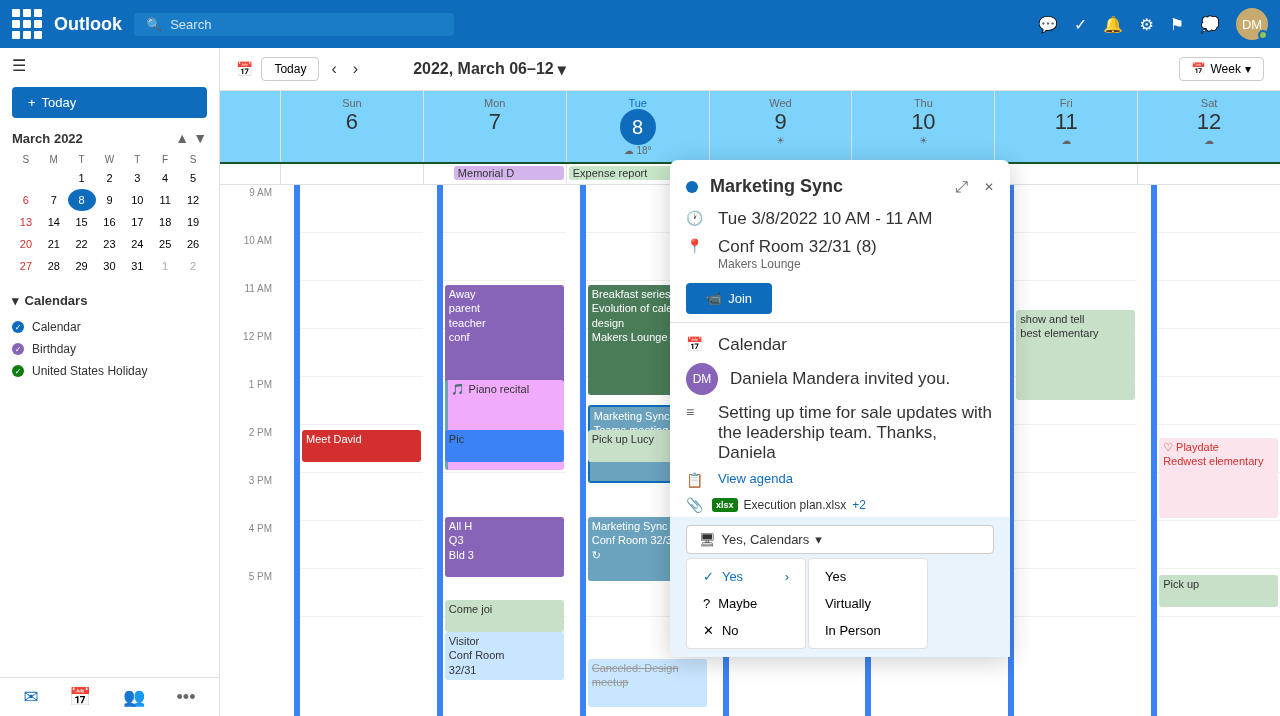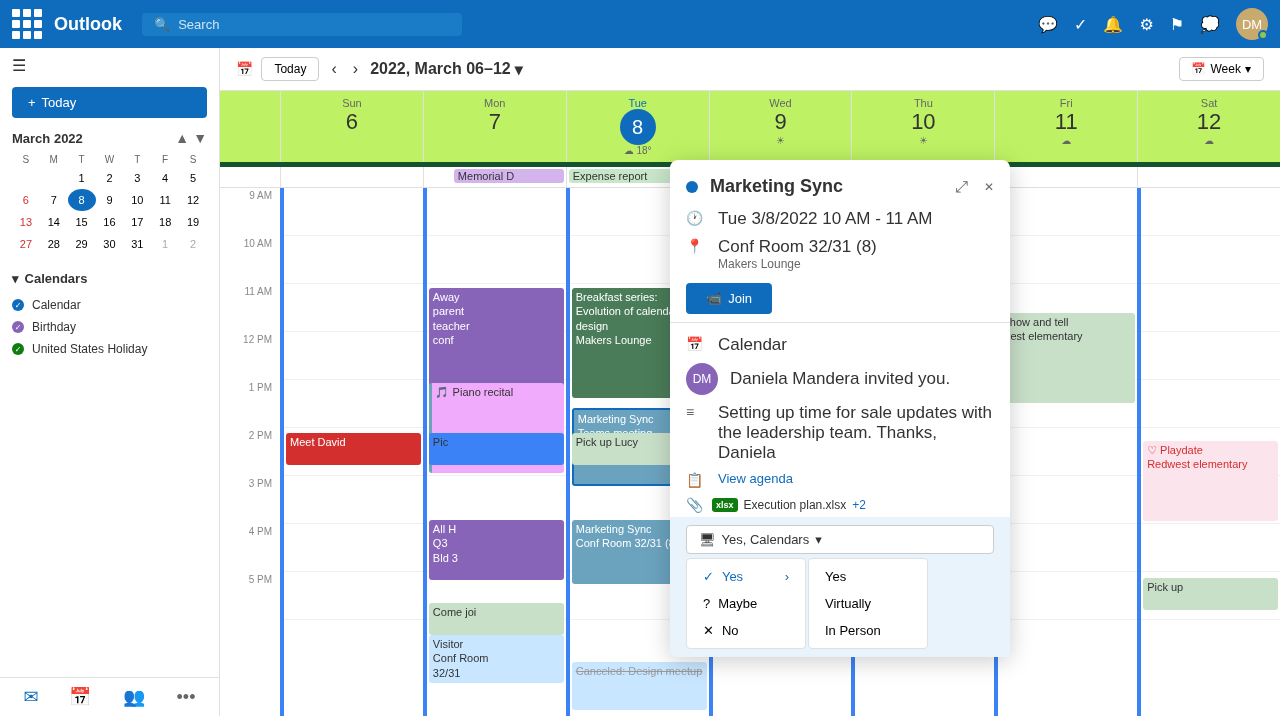--- a/index.html
+++ b/index.html
@@ -5,21 +5,21 @@
     * { box-sizing: border-box; margin: 0; padding: 0; }
     body { font-family: 'Segoe UI', Arial, sans-serif; font-size: 12px; background: #f3f2f1; overflow: hidden; width: 1280px; height: 716px; }
 
     
     .top-nav {
       display: flex; align-items: center; background: #0f6cbd; color: white;
       height: 48px; padding: 0 12px; gap: 12px;
     }
     .top-nav .app-grid { display: grid; grid-template-columns: repeat(3,8px); gap: 3px; cursor: pointer; }
     .top-nav .app-grid span { width: 8px; height: 8px; background: white; border-radius: 1px; display: block; }
-    .top-nav .logo { font-size: 18px; font-weight: 600; color: white; margin-right: 8px; }
+    .top-nav .logo { font-size: 18px; font-weight: 600; color: white; margin-right: 0; }
     .search-bar {
       display: flex; align-items: center; background: #1a7cc7; border-radius: 4px;
       padding: 4px 12px; width: 320px; color: rgba(255,255,255,0.8); font-size: 13px;
     }
     .search-bar span { margin-right: 8px; }
     .top-nav-right { margin-left: auto; display: flex; align-items: center; gap: 16px; }
     .top-nav-right .icon { color: white; font-size: 16px; cursor: pointer; }
     .avatar { width: 32px; height: 32px; border-radius: 50%; background: #c8a96e; display: flex; align-items: center; justify-content: center; font-size: 13px; color: white; position: relative; cursor: pointer; }
     .avatar-dot { width: 10px; height: 10px; background: #92c353; border-radius: 50%; position: absolute; bottom: 0; right: 0; border: 2px solid #0f6cbd; }
 
@@ -65,37 +65,37 @@
     .sidebar-bottom .icon { font-size: 18px; color: #666; cursor: pointer; }
     .sidebar-bottom .icon.active { color: #0f6cbd; }
 
     
     .calendar-area { flex: 1; display: flex; flex-direction: column; background: white; }
 
     
     .cal-toolbar { display: flex; align-items: center; padding: 8px 16px; border-bottom: 1px solid #e0e0e0; gap: 8px; }
     .cal-toolbar .today-btn { border: 1px solid #ccc; background: white; border-radius: 4px; padding: 4px 12px; cursor: pointer; font-size: 12px; }
     .cal-toolbar .nav-btn { background: none; border: none; cursor: pointer; font-size: 16px; color: #333; padding: 4px; }
-    .cal-toolbar .date-range { font-size: 16px; font-weight: 600; color: #333; cursor: pointer; display: flex; align-items: center; gap: 4px; }
+    .cal-toolbar .date-range { font-size: 16px; font-weight: 600; color: #333; cursor: pointer; display: flex; align-items: center; gap: 4px; margin-left: 43px; }
     .cal-toolbar-right { margin-left: auto; display: flex; align-items: center; gap: 8px; }
     .week-btn { border: 1px solid #ccc; background: white; border-radius: 4px; padding: 4px 12px; cursor: pointer; font-size: 12px; display: flex; align-items: center; gap: 4px; }
-    .cal-header-row { display: flex; border-bottom: 5px solid #14532d; background: #bef264; }
+    .cal-header-row { display: flex; border-bottom: 2px solid #14532d; background: #7dd3fc; }
     .time-col-header { width: 60px; flex-shrink: 0; }
     .day-col-header { flex: 1; text-align: center; padding: 6px 4px; border-left: 1px solid #e0e0e0; font-size: 11px; color: #666; position: relative; }
     .day-col-header .day-name { font-size: 11px; color: #666; }
     .day-col-header .day-num { font-size: 22px; font-weight: 300; color: #333; }
     .day-col-header.today-col .day-name { color: #0f6cbd; }
     .day-col-header.today-col .day-num { background: #0f6cbd; color: white; border-radius: 50%; width: 36px; height: 36px; display: flex; align-items: center; justify-content: center; margin: 0 auto; font-size: 20px; }
     .day-col-header .weather { font-size: 10px; color: #666; }
 
     .cal-body { display: flex; flex: 1; overflow-y: auto; position: relative; }
     .time-col { width: 60px; flex-shrink: 0; }
     .time-slot { height: 48px; display: flex; align-items: flex-start; justify-content: flex-end; padding-right: 8px; padding-top: 2px; font-size: 10px; color: #888; }
     .days-grid { flex: 1; display: flex; position: relative; }
-    .day-col { flex: 1; border-left: 4px solid #3b82f6; position: relative; }
+    .day-col { flex: 1; border-left: 6px solid #3b82f6; position: relative; margin-left: 14px; }
     .hour-line { height: 48px; border-bottom: 1px solid #f0f0f0; }
 
     
     .event {
       position: absolute; left: 2px; right: 2px; border-radius: 3px;
       padding: 2px 4px; font-size: 11px; cursor: pointer; overflow: hidden;
     }
     
     
     .event-popup {
@@ -230,20 +230,29 @@
             <tr>
               <td class="sunday">13</td>
               <td>14</td>
               <td>15</td>
               <td>16</td>
               <td>17</td>
               <td>18</td>
               <td>19</td>
             </tr>
             <tr>
+              <td class="sunday">20</td>
+              <td>21</td>
+              <td>22</td>
+              <td>23</td>
+              <td>24</td>
+              <td>25</td>
+              <td>26</td>
+            </tr>
+            <tr>
               <td class="sunday">27</td>
               <td>28</td>
               <td>29</td>
               <td>30</td>
               <td>31</td>
               <td class="other-month">1</td>
               <td class="other-month">2</td>
             </tr>
           </tbody>
       </table>

